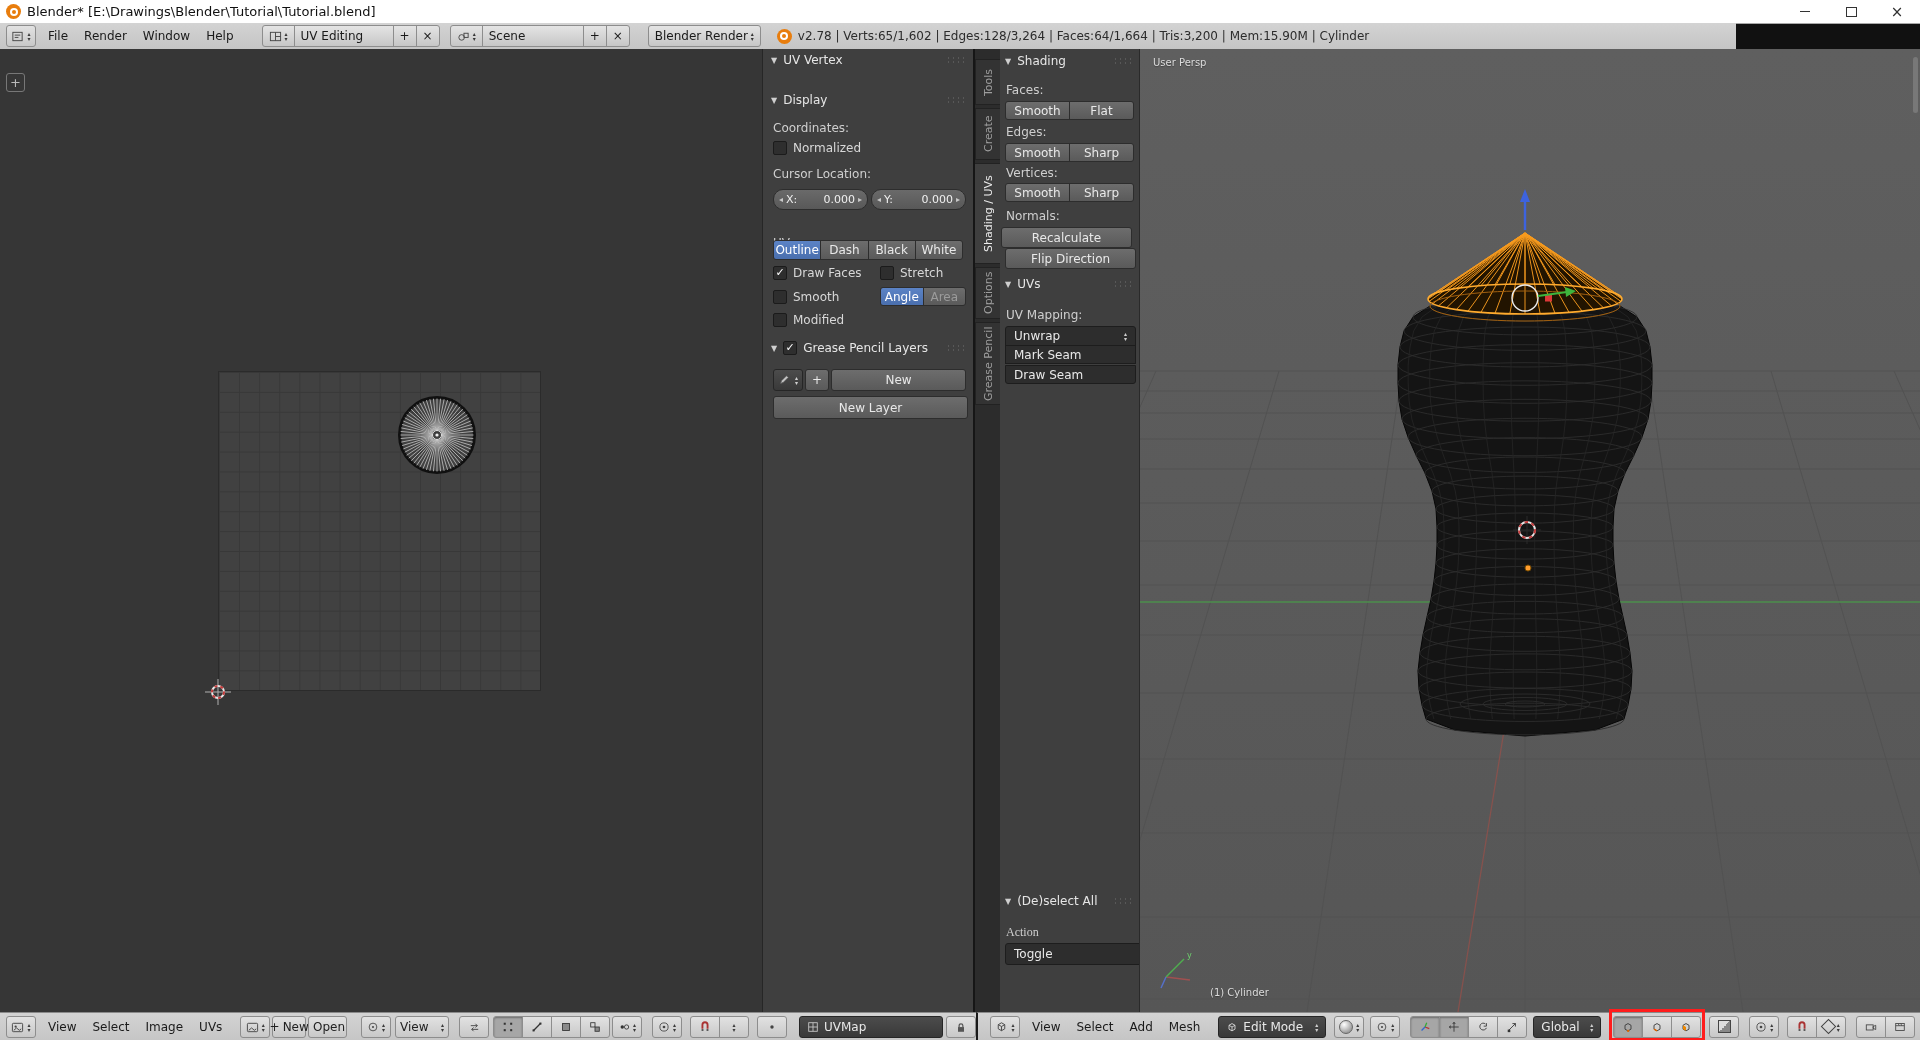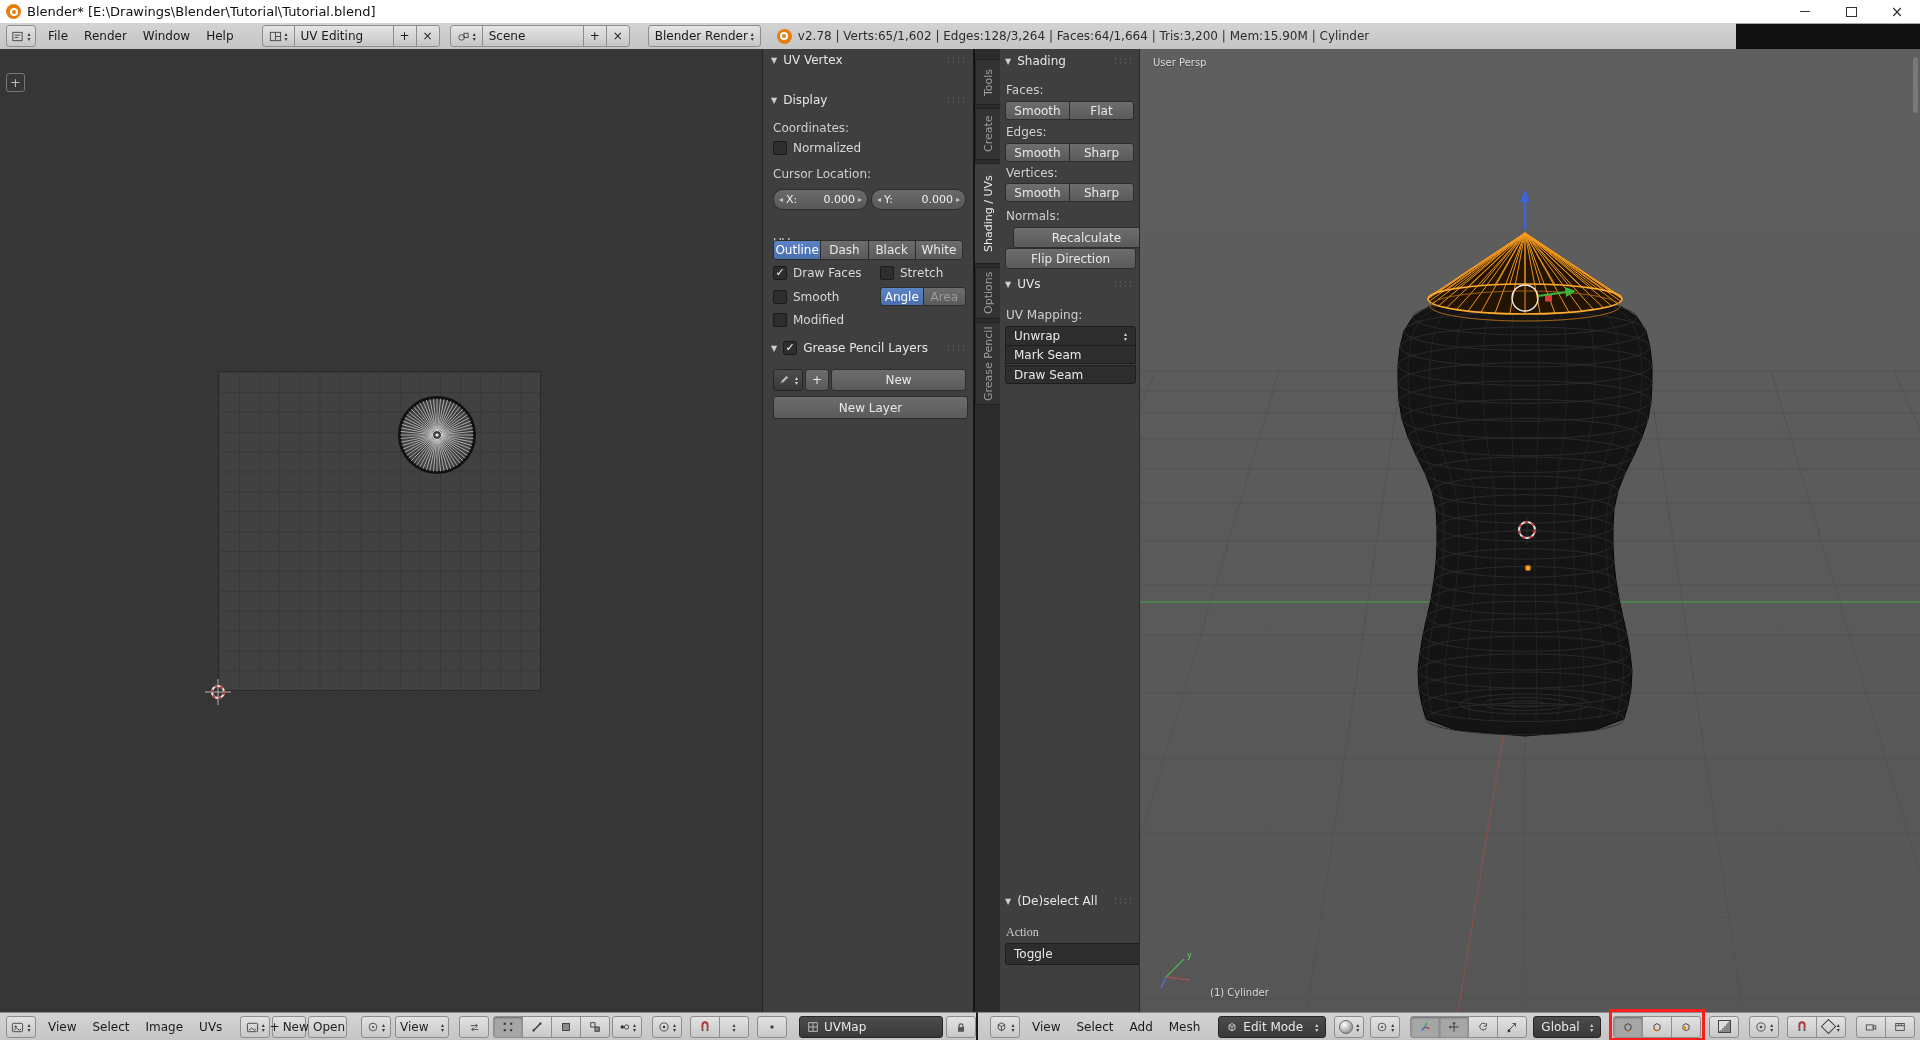--- a/index.html
+++ b/index.html
@@ -374,21 +374,21 @@
     <div class="segrow" style="left:5px;top:94px;width:129px;height:19px;">
       <span class="pbtn">Smooth</span>
       <span class="pbtn">Sharp</span>
     </div>
     <div class="p-label" style="left:6px;top:117px;">Vertices:</div>
     <div class="segrow" style="left:5px;top:134px;width:129px;height:19px;">
       <span class="pbtn">Smooth</span>
       <span class="pbtn">Sharp</span>
     </div>
     <div class="p-label" style="left:6px;top:160px;">Normals:</div>
-    <div class="abs pbtn" style="left:13px;top:178px;width:129px;height:19px;padding-left:8px;">Recalculate</div>
+    <div class="abs pbtn" style="left:1px;top:178px;width:129px;height:19px;">Recalculate</div>
     <div class="abs pbtn" style="left:5px;top:199px;width:129px;height:19px;">Flip Direction</div>
 
     <div class="panel-h" style="left:5px;right:4px;top:228px;">
       <span class="tri">▼</span>
       <span>UVs</span>
         <span class="grip"></span>
     </div>
     <div class="p-label" style="left:6px;top:259px;">UV Mapping:</div>
     <div class="abs dkrow" style="left:5px;top:277px;width:113px;height:18px;border-radius:3px 3px 0 0;">
       <span>Unwrap</span>

